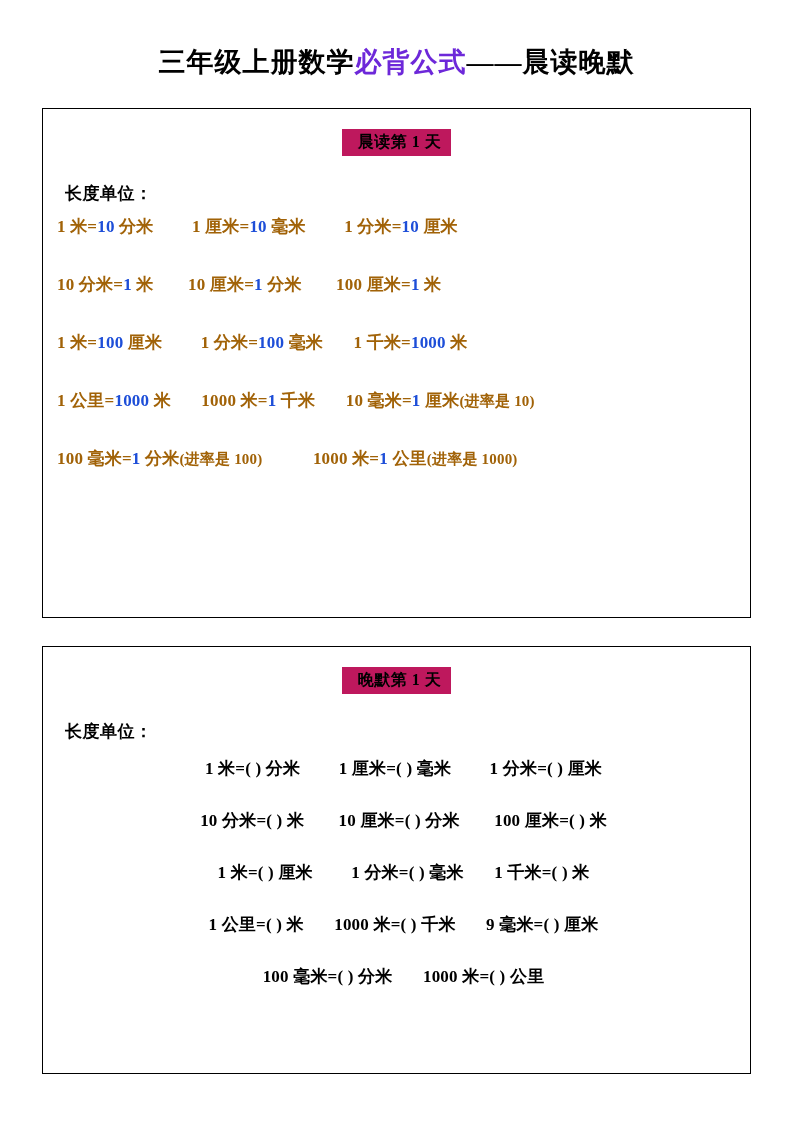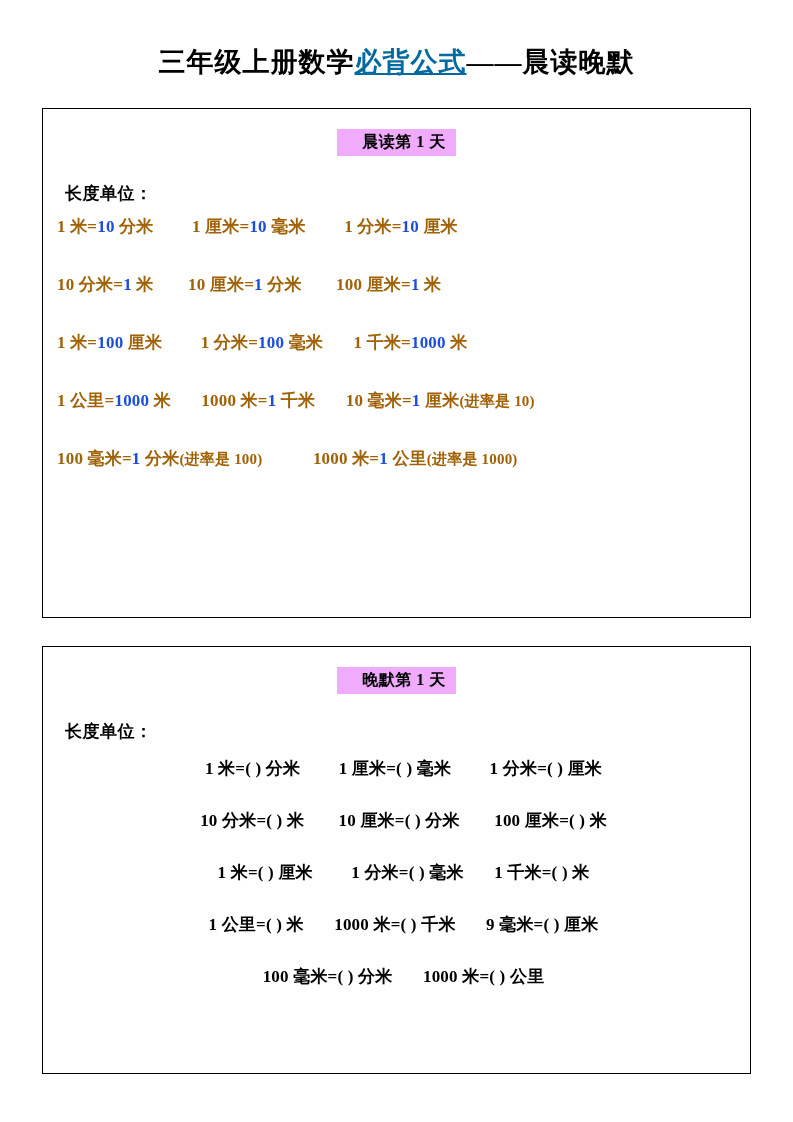--- a/index.html
+++ b/index.html
@@ -25,42 +25,41 @@
   .doc-title {
     text-align: center;
     font-size: 27px;
     font-weight: bold;
     letter-spacing: 1px;
     margin-top: 44px;
     margin-bottom: 0;
     white-space: nowrap;
   }
   .doc-title .red {
-    color: #0369a1;
-    text-decoration: underline;
+    color: #6d28d9;
   }
   .panel {
     border: 1px solid #000000;
     box-sizing: border-box;
     margin-top: 28px;
     padding: 16px 0 18px 0;
   }
   .panel-1 { height: 510px; }
   .panel-2 { height: 428px; }
   .banner-row {
     text-align: center;
     margin-top: 4px;
     margin-bottom: 6px;
   }
   .banner {
     display: inline-block;
-    background: #f0abfc;
+    background: #be185d;
     font-size: 16px;
     font-weight: bold;
-    padding: 3px 10px 4px 25px;
+    padding: 3px 10px 4px 16px;
     line-height: 1.25;
     letter-spacing: 0.5px;
   }
   .section-label {
     font-size: 17px;
     font-weight: bold;
     padding-left: 22px;
     letter-spacing: 0.5px;
   }
   .rows {

